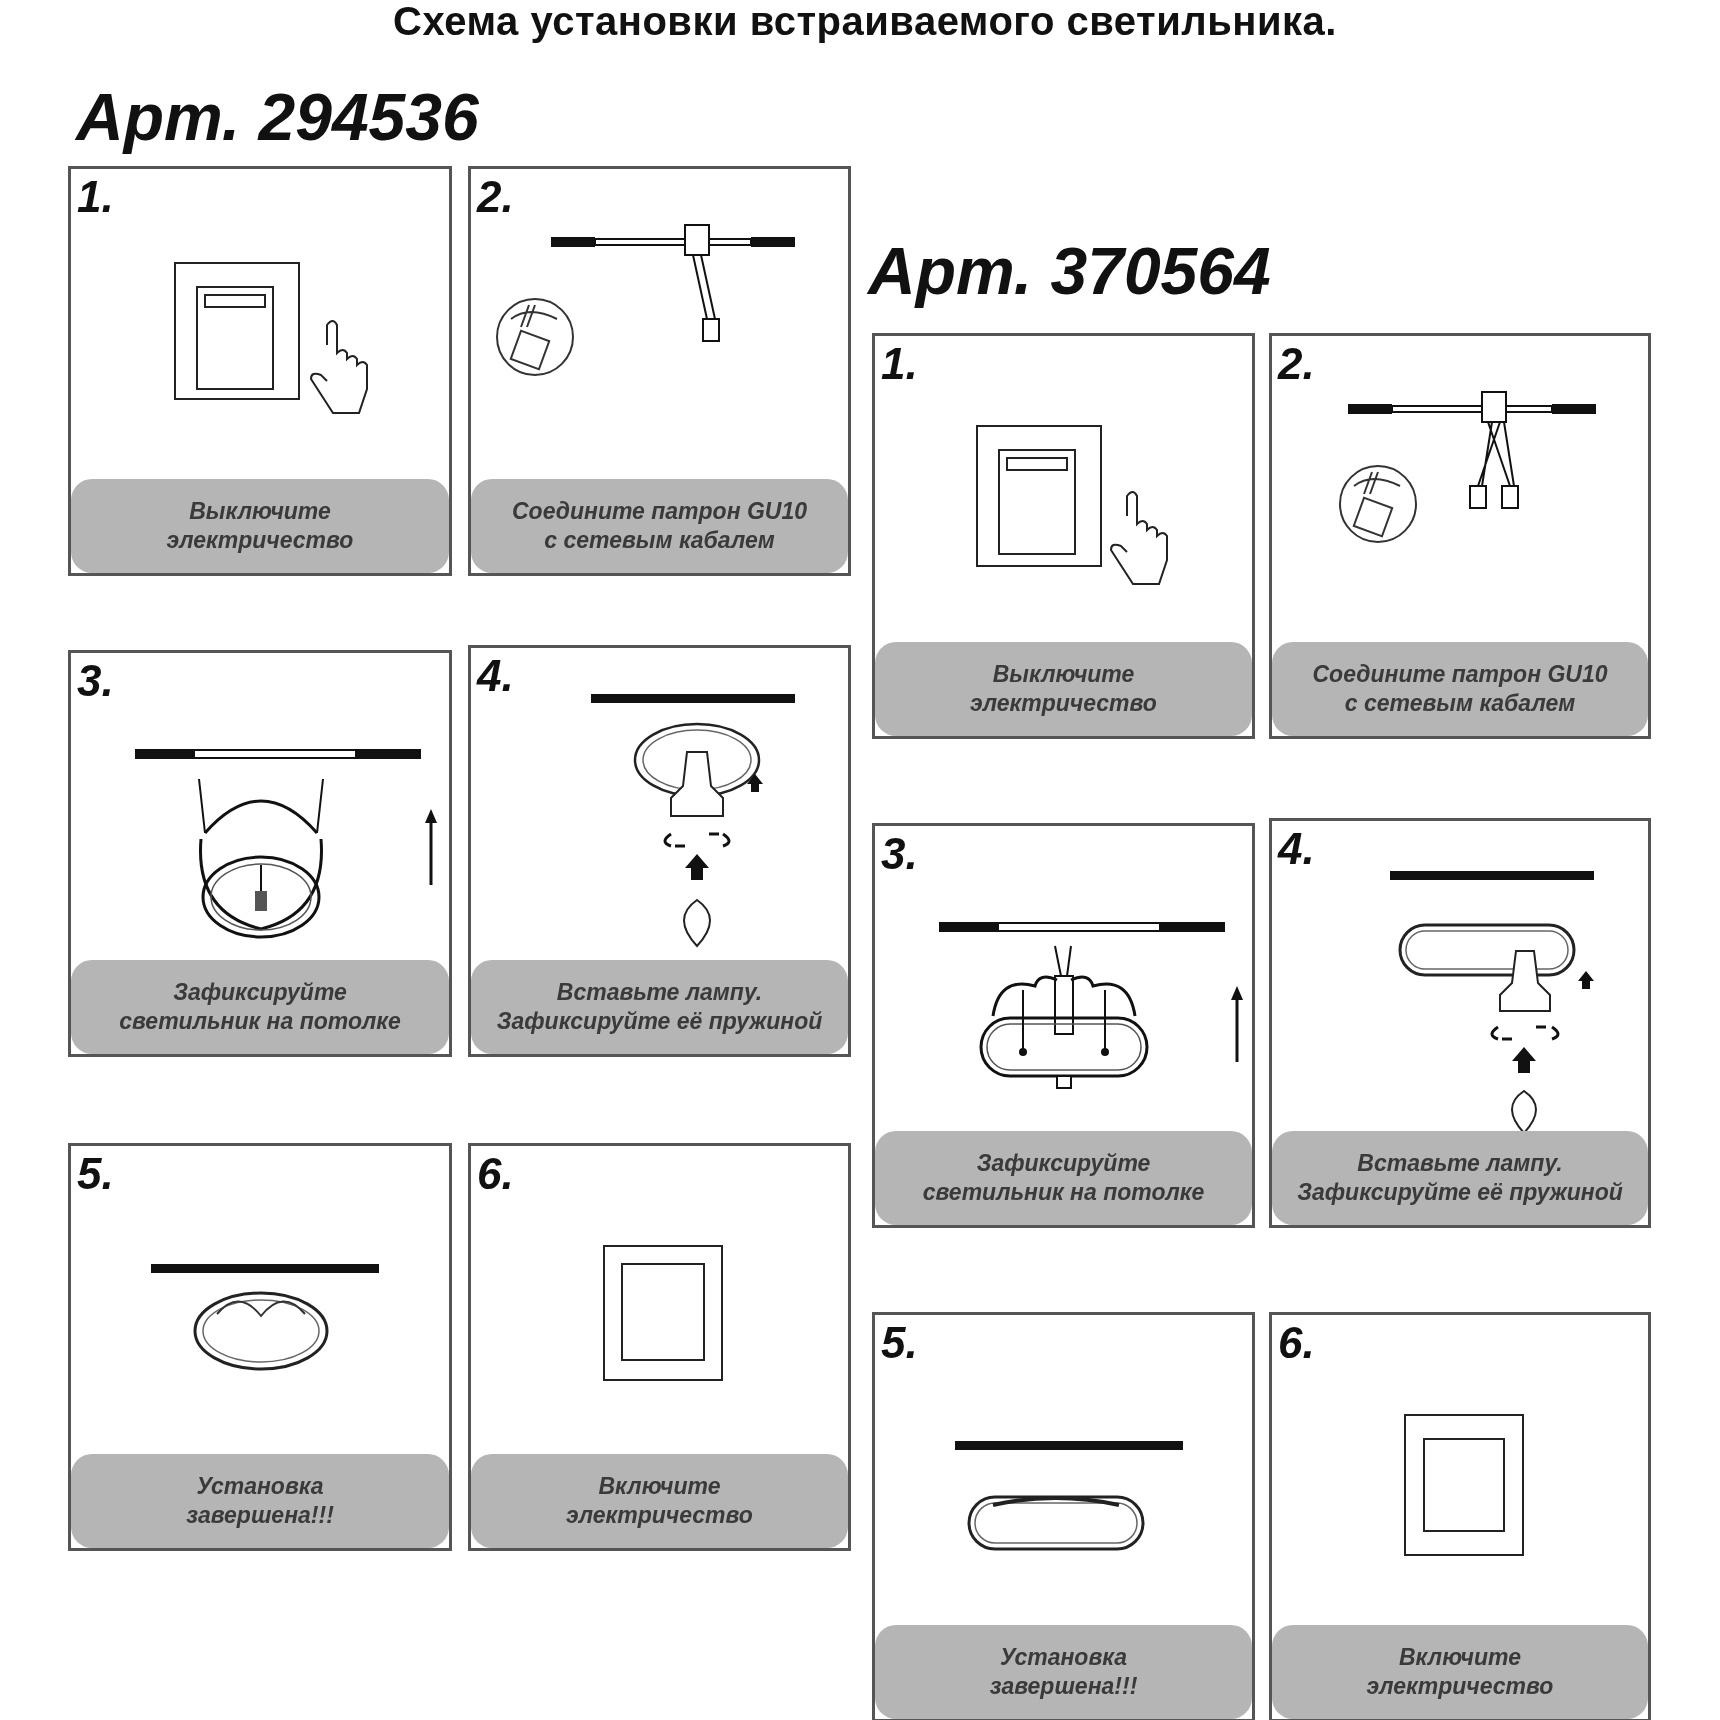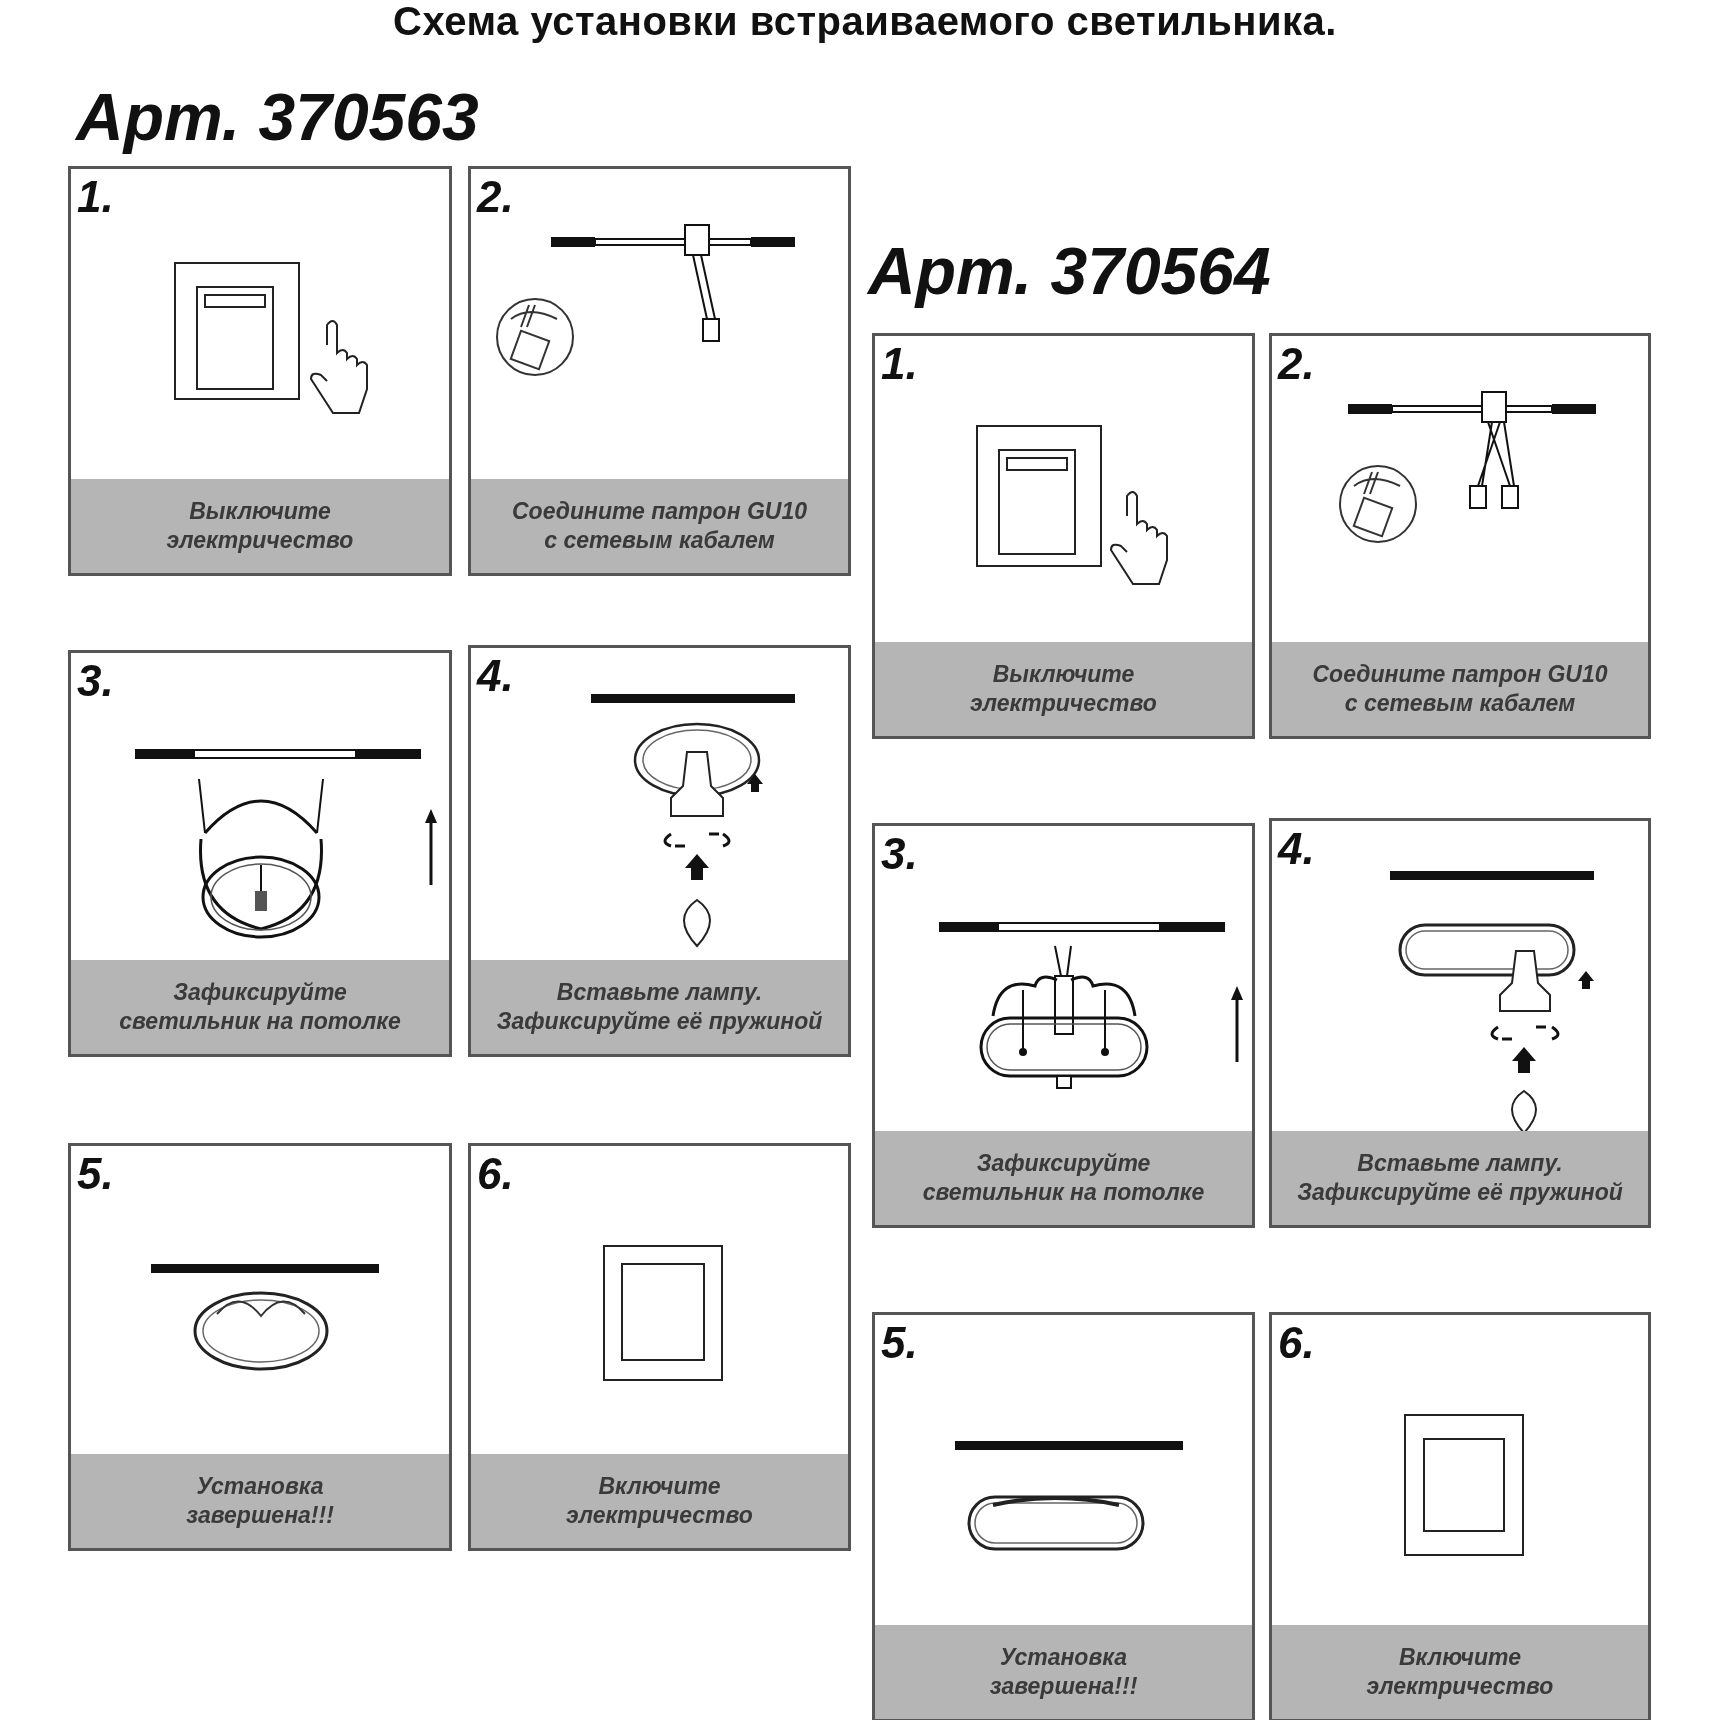--- a/index.html
+++ b/index.html
@@ -6,29 +6,29 @@
   body { width:1720px; height:1720px; position:relative; overflow:hidden;
          font-family:"Liberation Sans", sans-serif; color:#111; }
   .title { position:absolute; top:0; left:0; width:1730px; text-align:center;
            font-size:40px; font-weight:bold; letter-spacing:0.5px; line-height:42px; }
   .art { position:absolute; font-size:66px; font-weight:bold; font-style:italic; line-height:70px; }
   .panel { position:absolute; box-sizing:border-box; border:3px solid #555; background:#fff; }
   .panel .num { position:absolute; left:6px; top:4px; font-size:44px; font-weight:bold;
                 font-style:italic; line-height:48px; }
   .panel .cap { position:absolute; left:0; right:0; bottom:0; height:94px; background:#b5b5b5;
                 display:flex; flex-direction:column; justify-content:center; align-items:center;
-                font-size:23px; font-weight:bold; font-style:italic; color:#3a3a3a; line-height:29px; }
+                font-size:23px; font-weight:bold; font-style:italic; color:#3a3a3a; line-height:29px;border-radius:21px; }
   .panel svg { position:absolute; left:0; top:0; }
 </style>
 </head>
 <body>
 
 <div class="title">Схема установки встраиваемого светильника.</div>
 
-<div class="art" style="left:76px;top:82px;">Арт. 370563</div>
+<div class="art" style="left:76px;top:82px;">Арт. 294536</div>
 
 <div class="panel" style="left:68px;top:166px;width:384px;height:410px;">
   <svg width="384" height="320">
     <rect x="104" y="94" width="124" height="136" fill="none" stroke="#222" stroke-width="2"></rect>
     <rect x="126" y="118" width="76" height="102" fill="none" stroke="#222" stroke-width="2"></rect>
     <rect x="134" y="126" width="60" height="12" fill="none" stroke="#222" stroke-width="2"></rect>
     <path d="M256 176 l0 -20 q6 -8 10 0 l0 28 q6 -6 10 0 l0 6 q6 -6 10 0 l0 6 q6 -6 10 0 l0 24 l-8 24 l-26 0 l-22 -34 q0 -8 10 -4 l6 6" fill="none" stroke="#222" stroke-width="2"></path>
   </svg>
   <div class="num">1.</div>
   <div class="cap">

